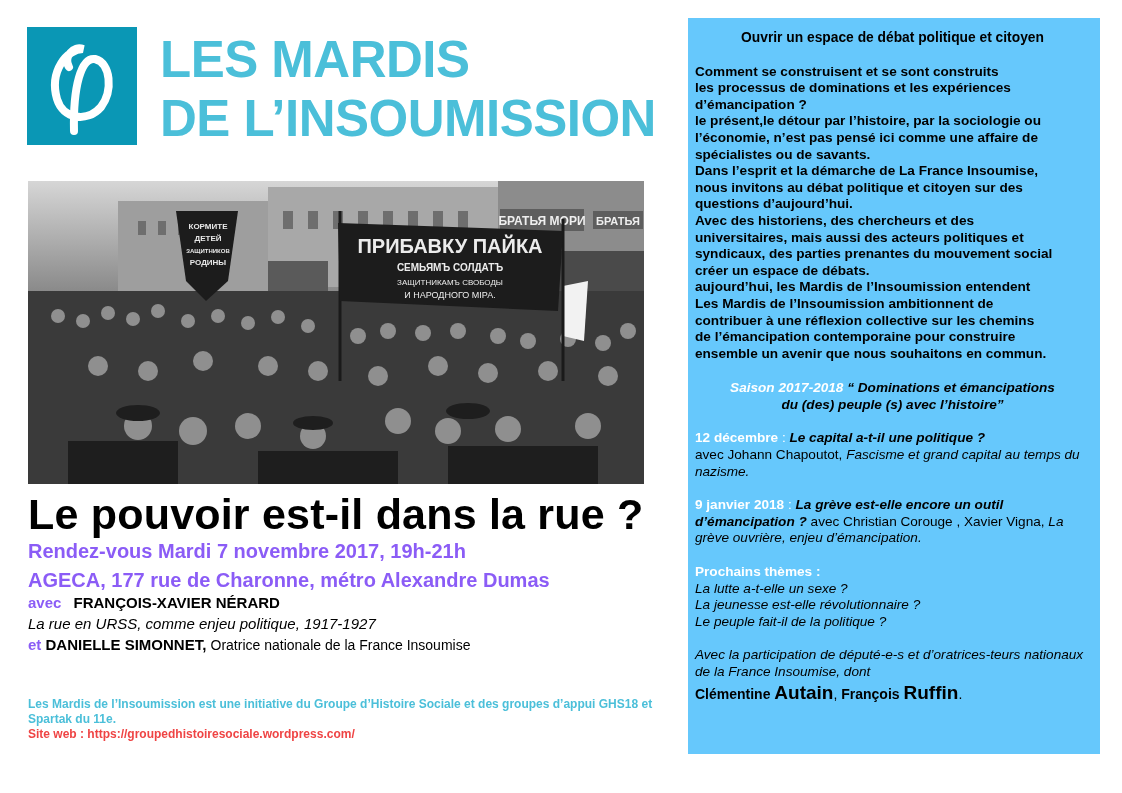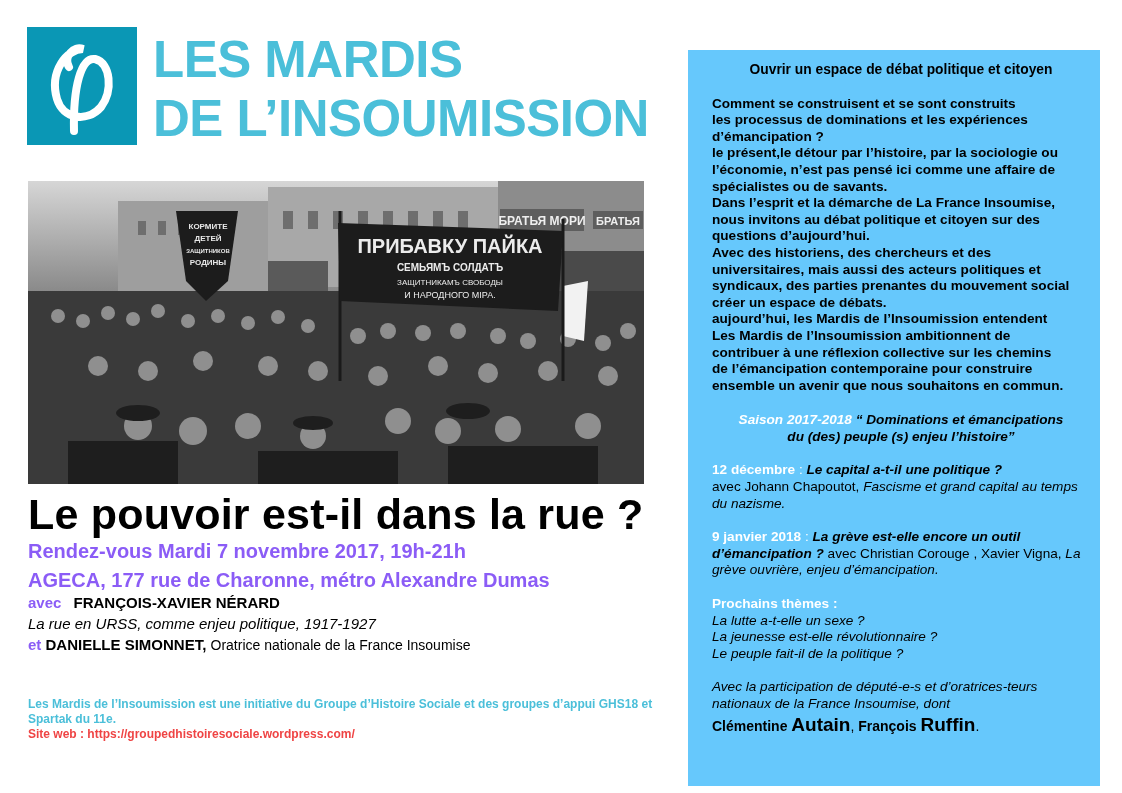--- a/index.html
+++ b/index.html
@@ -2,21 +2,21 @@
 <html><head>
 <meta charset="utf-8">
 <style>
   * { box-sizing: border-box; margin: 0; padding: 0; }
   html, body { width: 1122px; height: 793px; background: #ffffff; overflow: hidden; }
   body { position: relative; font-family: "Liberation Sans", sans-serif; color: #000; }
 
   .logo { position: absolute; left: 27px; top: 27px; width: 110px; height: 118px; background: #0a97b5; }
   .logo svg { width: 100%; height: 100%; display: block; }
 
-  .title { position: absolute; left: 153px; top: 30px; color: #4bbfd9; font-weight: bold;
+  .title { position: absolute; left: 160px; top: 30px; color: #4bbfd9; font-weight: bold;
            font-size: 51px; line-height: 59px; letter-spacing: -0.5px; white-space: nowrap; }
   .title span { display: block; }
 
   .photo { position: absolute; left: 28px; top: 181px; width: 616px; height: 303px; overflow: hidden;
            background: linear-gradient(180deg, #bdbdbd 0%, #9a9a9a 18%, #6e6e6e 35%, #3c3c3c 55%, #2a2a2a 100%); }
   .photo svg { display: block; width: 100%; height: 100%; }
 
   .headline { position: absolute; left: 28px; top: 494px; font-size: 43px; font-weight: bold;
               line-height: 40px; white-space: nowrap; letter-spacing: 0.2px; }
   .red { color: #8b5cf6; }
@@ -25,21 +25,21 @@
   .line-avec { position: absolute; left: 28px; top: 593px; font-size: 15px; font-weight: bold; line-height: 20px; white-space: nowrap; }
   .line-avec .name { font-weight: bold; color: #000; padding-left: 8px; }
   .line-talk { position: absolute; left: 28px; top: 614px; font-size: 15px; font-style: italic; line-height: 20px; white-space: nowrap; }
   .line-et { position: absolute; left: 28px; top: 635px; font-size: 15px; font-weight: bold; line-height: 20px; white-space: nowrap; }
   .line-et .small { font-size: 14px; font-weight: normal; }
 
   .footer { position: absolute; left: 28px; top: 697px; width: 640px; font-size: 12px; line-height: 15px; font-weight: bold; color: #4bbfd9; }
   .footer .site { color: #ef4444; display: block; }
 
   .panel { position: absolute; left: 688px; top: 18px; width: 412px; height: 736px; background: #66c8fc;
-           padding: 12px 10px 0 24px; font-size: 13.6px; line-height: 16.6px; margin-top: 32px; }
+           padding: 12px 10px 0 7px; font-size: 13.6px; line-height: 16.6px; }
   .panel .p-title { text-align: center; font-weight: bold; font-size: 13.8px; margin-bottom: 17px; }
   .panel .intro { font-weight: bold; }
   .panel .intro span { display: block; }
   .panel .season { margin-top: 18px; text-align: center; font-style: italic; font-weight: bold; }
   .panel .white { color: #ffffff; }
   .panel .block { margin-top: 17px; }
   .panel .bi { font-weight: bold; font-style: italic; }
   .panel .it { font-style: italic; }
   .panel .wb { color: #ffffff; font-weight: bold; }
   .panel .themes span { display: block; font-style: italic; }
@@ -206,21 +206,21 @@
     <span>aujourd’hui, les Mardis de l’Insoumission entendent</span>
     <span>Les Mardis de l’Insoumission ambitionnent de</span>
     <span>contribuer à une réflexion collective sur les chemins</span>
     <span>de l’émancipation contemporaine pour construire</span>
     <span>ensemble un avenir que nous souhaitons en commun.</span>
   </div>
 
   <div class="season">
     <span class="white">Saison 2017-2018</span>
     <span>“ Dominations et émancipations</span><br>
-    <span>du (des) peuple (s) enjeu l’histoire”</span>
+    <span>du (des) peuple (s) avec l’histoire”</span>
   </div>
 
   <div class="block">
     <span class="wb">12 décembre</span><span class="white"> : </span><span class="bi">Le capital a-t-il une politique ?</span><br>
     <span>avec Johann Chapoutot, </span><span class="it">Fascisme et grand capital au temps du nazisme.</span>
   </div>
 
   <div class="block">
     <span class="wb">9 janvier 2018</span><span class="white"> : </span><span class="bi">La grève est-elle encore un outil d’émancipation ?</span><span> avec Christian Corouge , Xavier Vigna, </span><span class="it">La grève ouvrière, enjeu d’émancipation.</span>
   </div>

